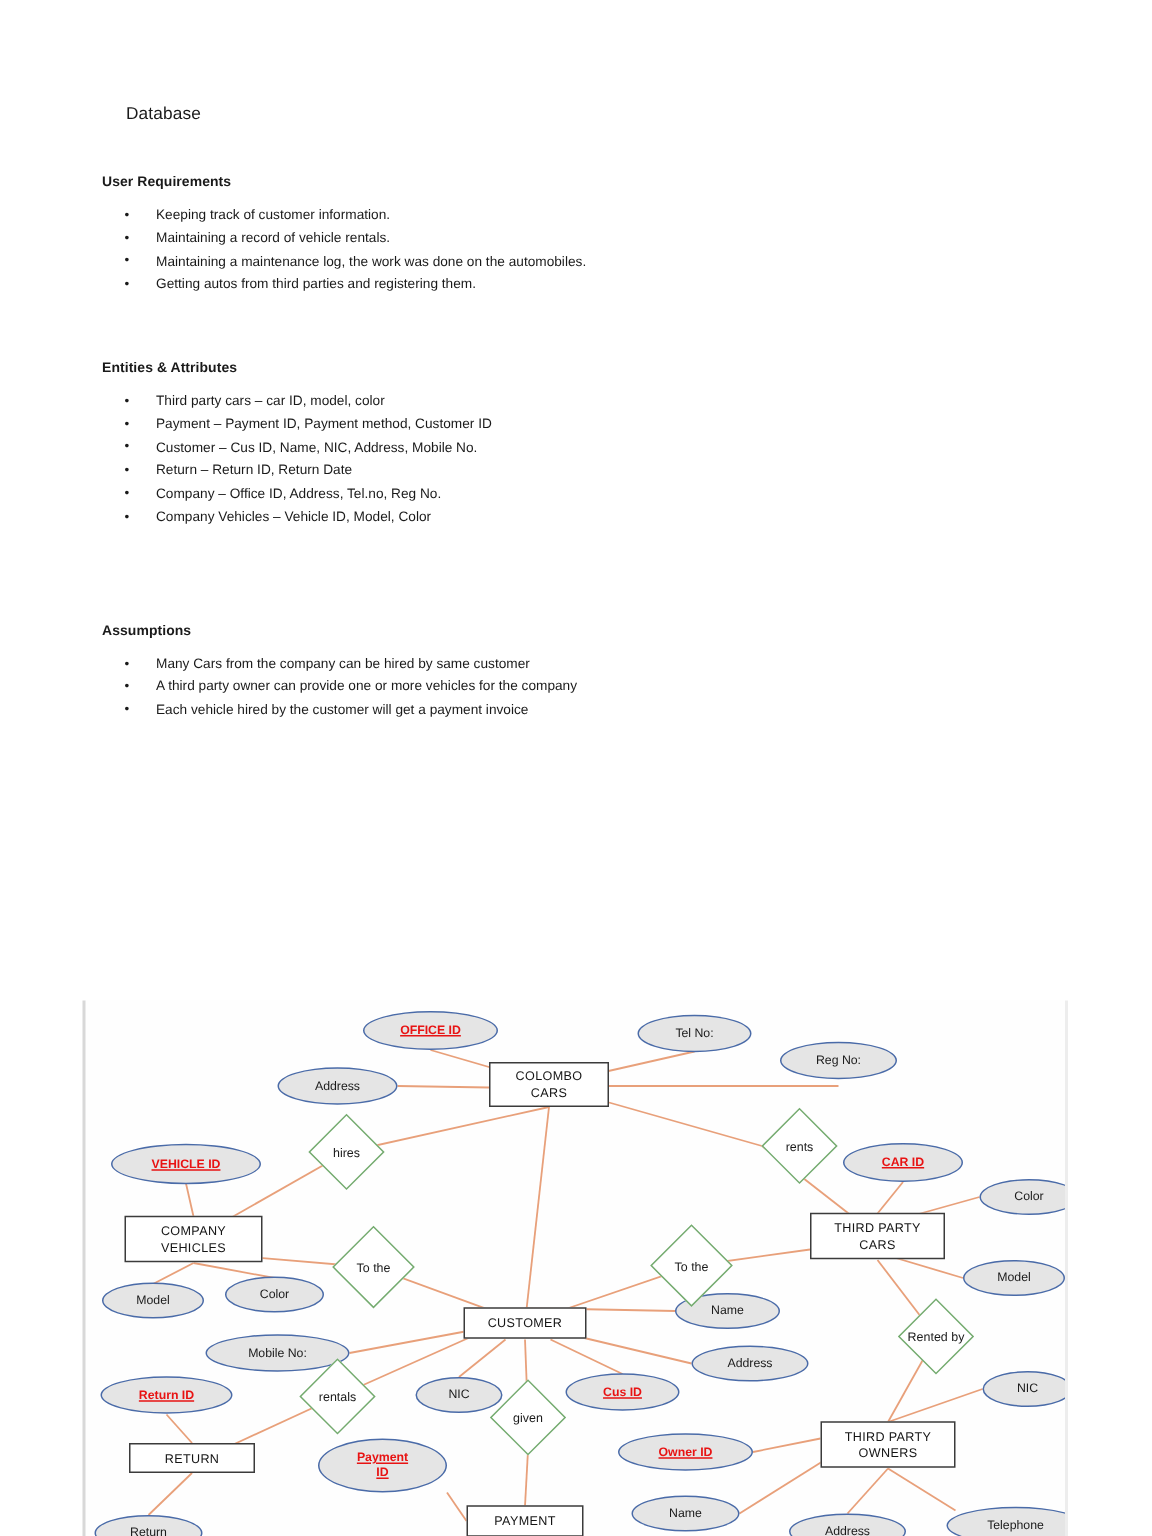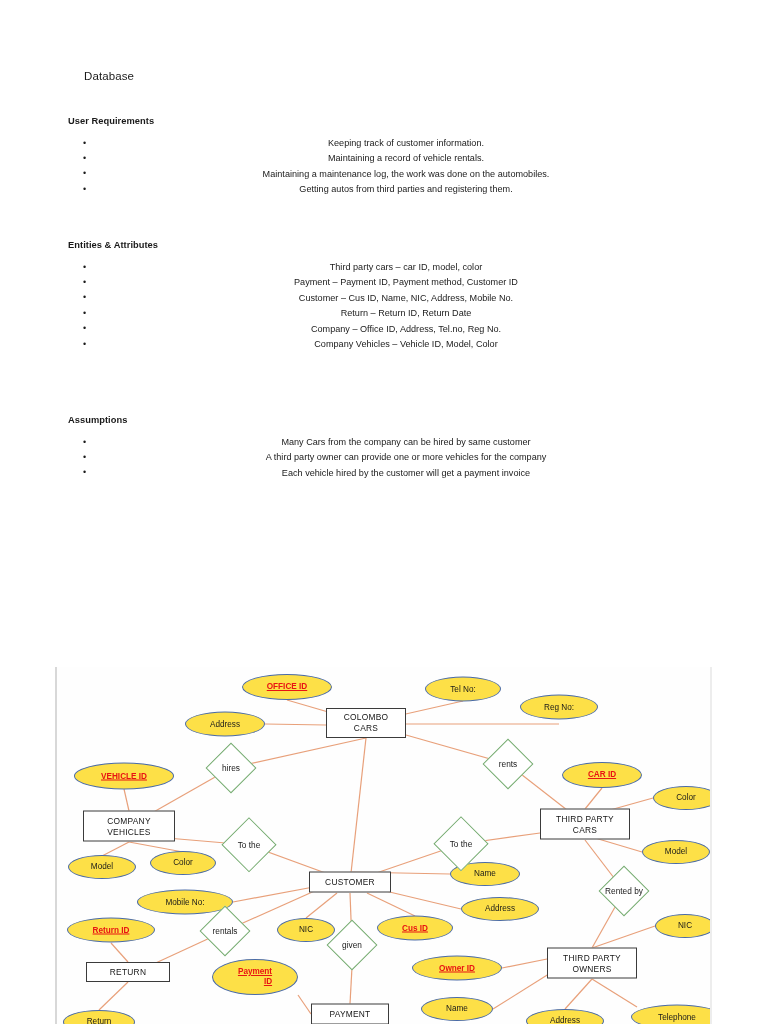--- a/index.html
+++ b/index.html
@@ -36,21 +36,21 @@
   }
   .section-head {
     font-size: 9.3px;
     font-weight: 600;
     letter-spacing: .05px;
     color: #1a1a1a;
     margin: 0 0 10px 0;
   }
   ul.bullets {
     list-style: none;
-    margin: 0; padding: 0; text-align: center;
+    margin: 0; padding: 0;
   }
   ul.bullets li {
     position: relative;
     padding-left: 36px;
     font-size: 9.1px;
     line-height: 15.4px;
     letter-spacing: .01px;
     color: #1a1a1a;
     white-space: nowrap;
   }
@@ -95,28 +95,27 @@
     background: #ffffff;
     border: 1.6px solid #3b3b3b;
     font-size: 8.4px;
     letter-spacing: .25px;
     line-height: 11px;
     color: #151515;
     padding: 4px 6px;
   }
   
   .attr {
-    background: #fde047;
+    background: #e5e5e5;
     border: 1.1px solid #4a6ba8;
     border-radius: 50%;
     font-size: 8.2px;
     line-height: 10px;
     color: #1a1a1a;
     padding: 3px 4px;
-    text-align: right;
   }
   .attr.key {
     color: #e81313;
     font-weight: 600;
   }
   .attr.key .k { text-decoration: underline; }
   
   .rel {
     width: 0; height: 0;
     background: transparent;
@@ -290,21 +289,21 @@
       <div class="node attr" style="border-color: rgb(74, 107, 168); left: 620px; top: 350px; width: 92px; height: 25px;">
         <span>Telephone</span>
       </div>
       <div class="node attr" style="border-color: rgb(74, 107, 168); left: 42px; top: 355px; width: 72px; height: 24px;">
         <span>Return</span>
       </div>
       <div class="node rel" style="left: 174px; top: 101px; width: 84px; height: 44px;">
         <div class="dia" style="width: 36.08px; height: 36.08px; border-color: rgb(116, 171, 111);"></div>
         <span class="lbl">hires</span>
       </div>
-      <div class="node rel" style="left: 451px; top: 97px; width: 84px; height: 44px;">
+      <div class="node rel" style="left: 476px; top: 97px; width: 84px; height: 44px;">
         <div class="dia" style="width: 36.08px; height: 36.08px; border-color: rgb(116, 171, 111);"></div>
         <span class="lbl">rents</span>
       </div>
       <div class="node rel" style="left: 192px; top: 178px; width: 100px; height: 48px;">
         <div class="dia" style="width: 39.36px; height: 39.36px; border-color: rgb(116, 171, 111);"></div>
         <span class="lbl">To the</span>
       </div>
       <div class="node rel" style="left: 404px; top: 177px; width: 100px; height: 48px;">
         <div class="dia" style="width: 39.36px; height: 39.36px; border-color: rgb(116, 171, 111);"></div>
         <span class="lbl">To the</span>

